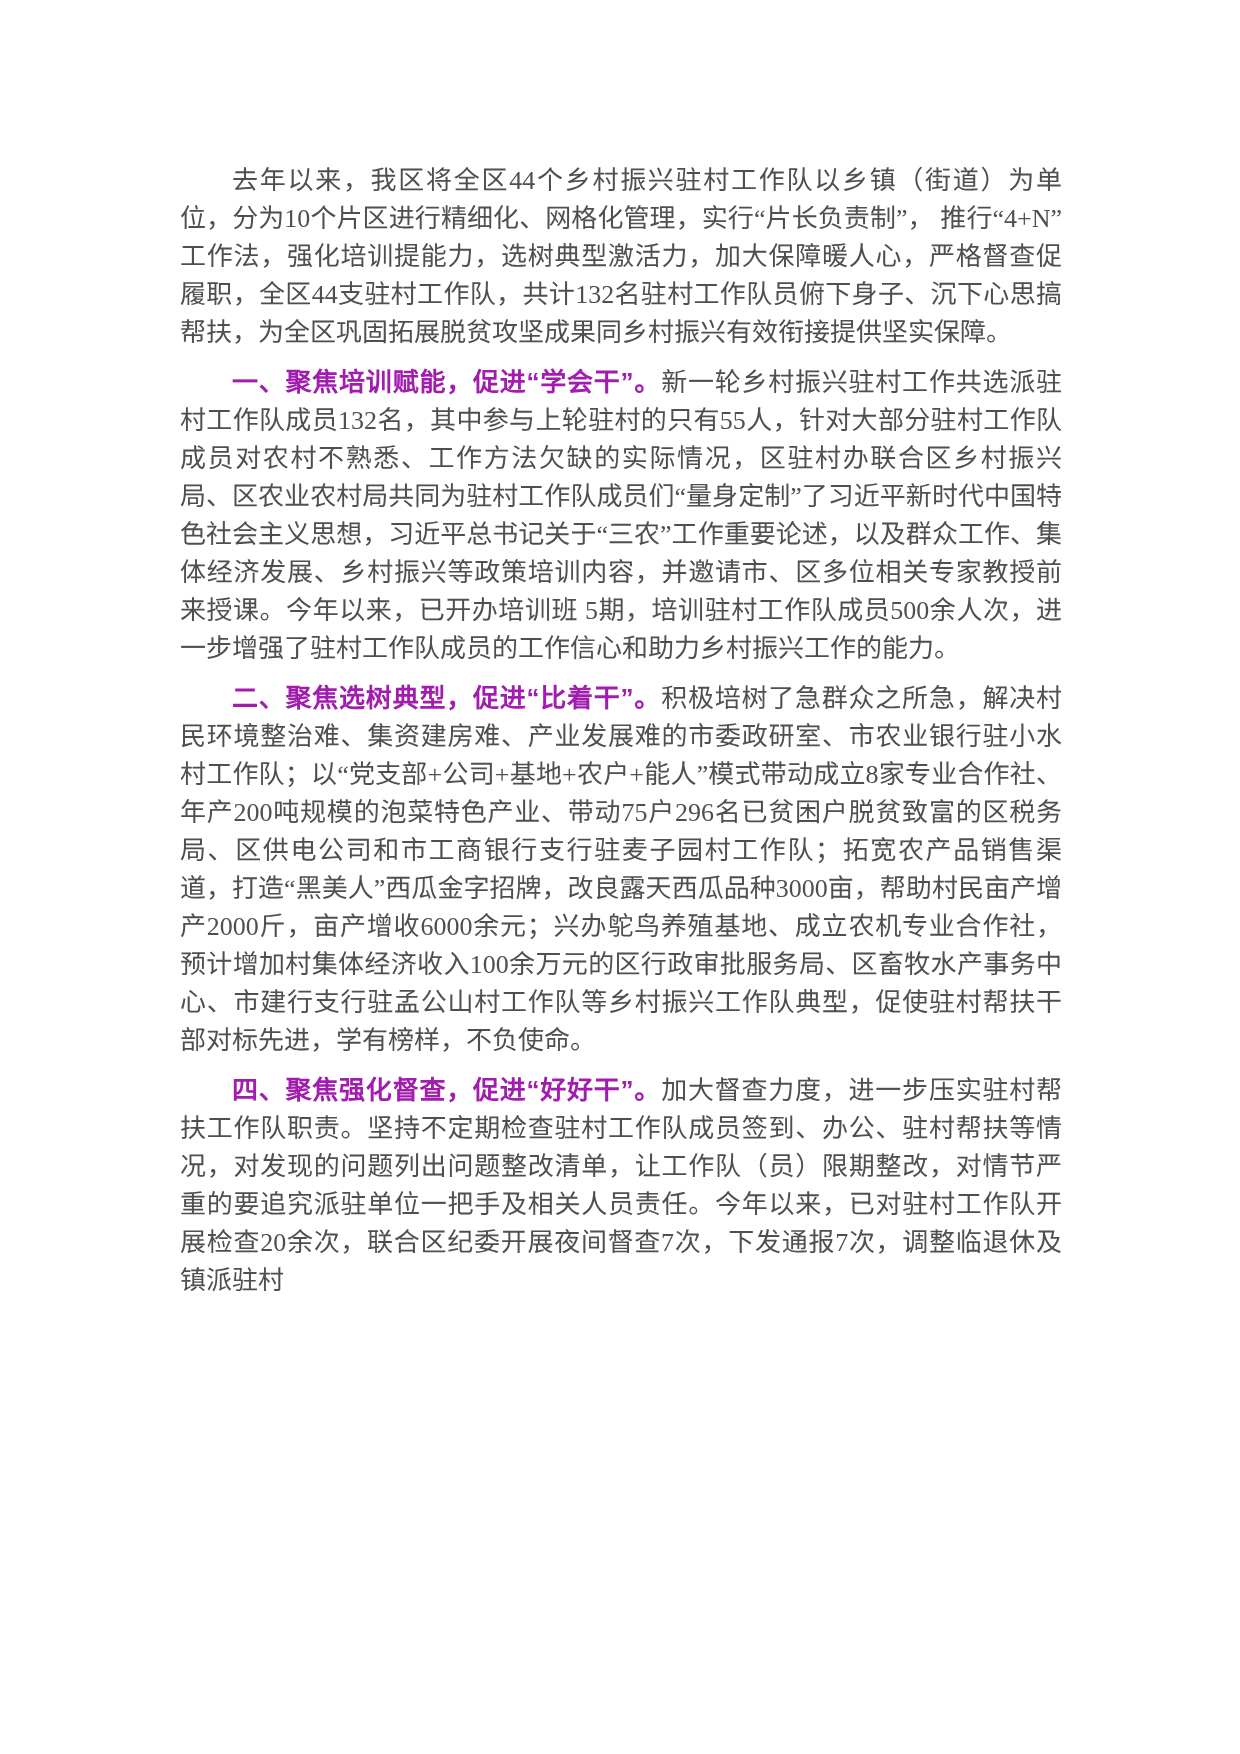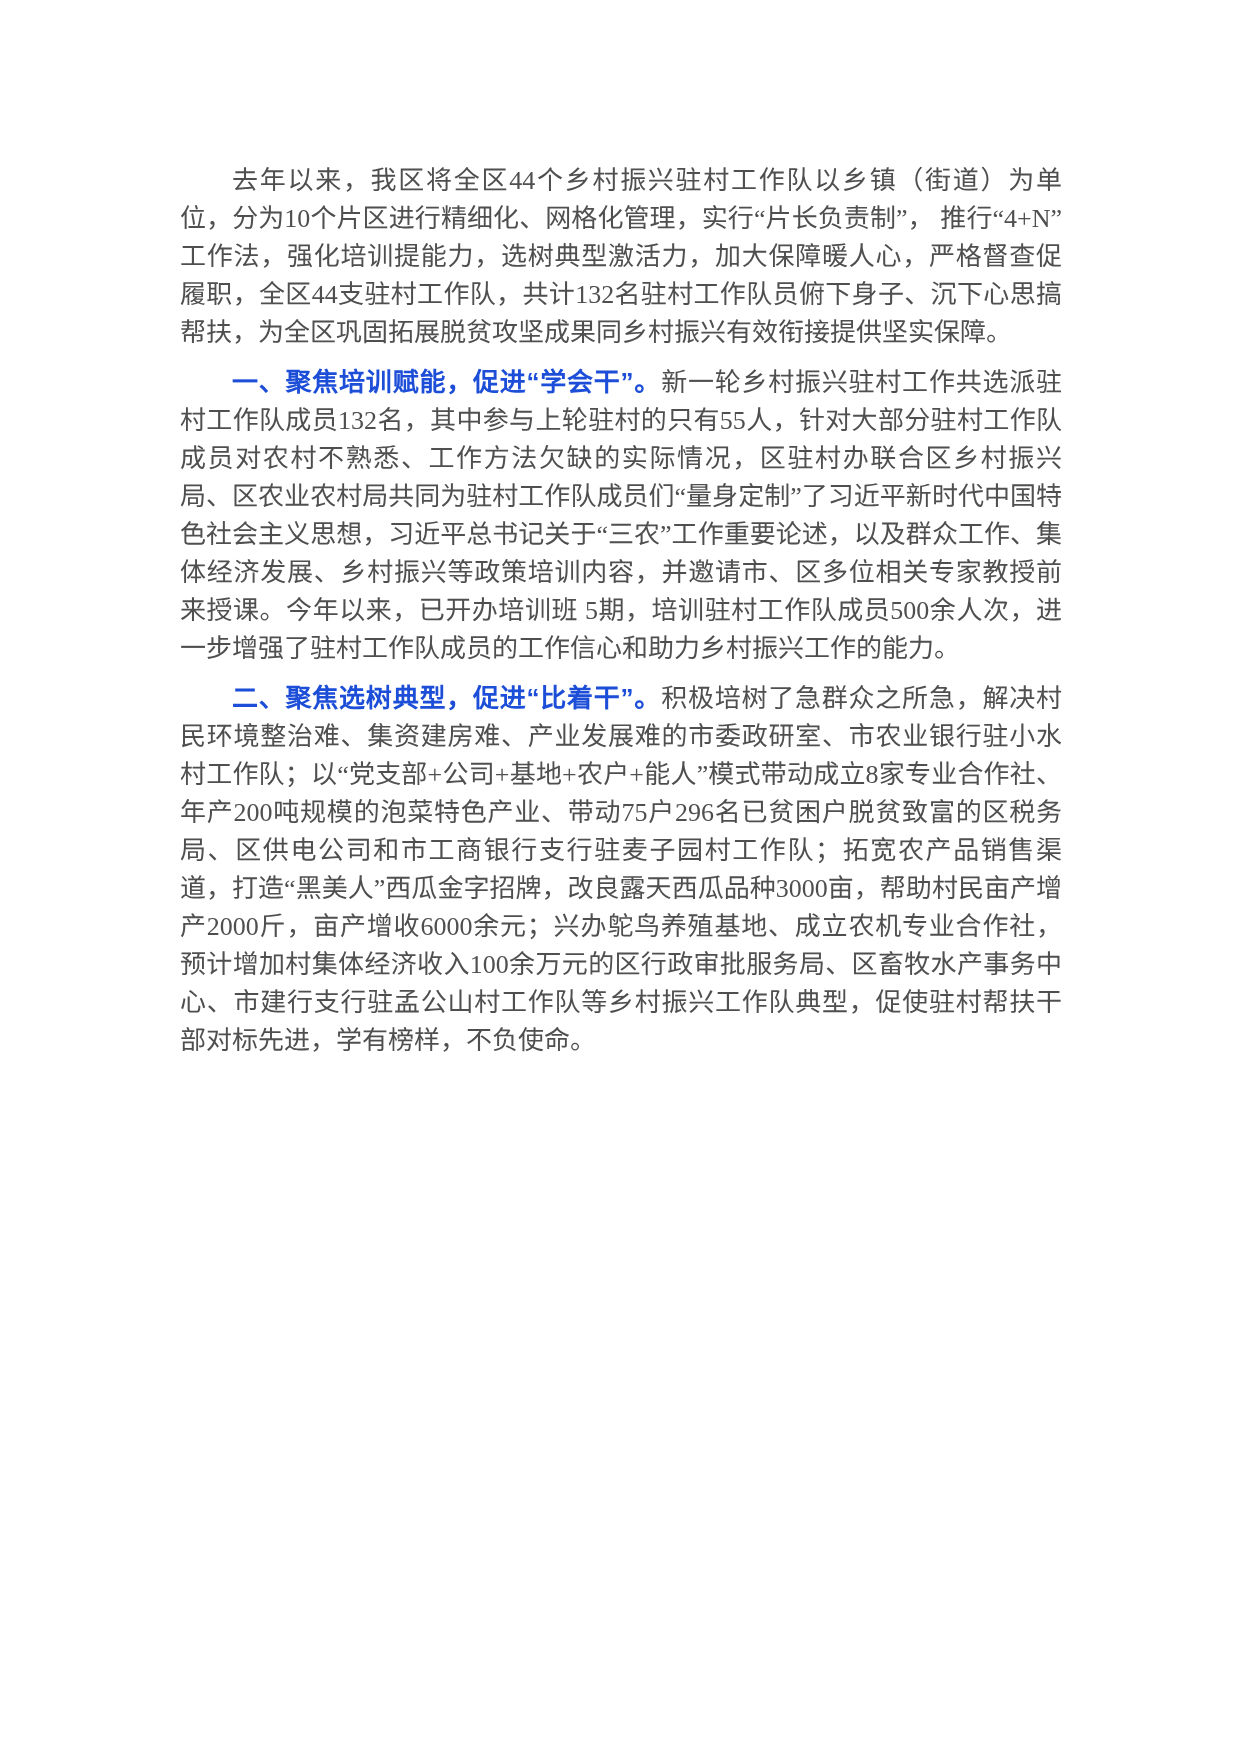--- a/index.html
+++ b/index.html
@@ -26,29 +26,30 @@
     text-justify: inter-ideograph;
     text-indent: 2em;
     margin: 0 0 11px 0;
   }
   .para:last-child {
     margin-bottom: 0;
   }
   .section-heading {
     font-family: "Liberation Sans", "DejaVu Sans", sans-serif;
     font-weight: bold;
-    color: #1d4ed8;
+    color: #a21caf;
   }
 </style>
 </head>
 <body>
 
 <div class="page">
 
   <p class="para"><span>去年以来，我区将全区44个乡村振兴驻村工作队以乡镇（街道）为单位，分为10个片区进行精细化、网格化管理，实行“片长负责制”， 推行“4+N”工作法，强化培训提能力，选树典型激活力，加大保障暖人心，严格督查促履职，全区44支驻村工作队，共计132名驻村工作队员俯下身子、沉下心思搞帮扶，为全区巩固拓展脱贫攻坚成果同乡村振兴有效衔接提供坚实保障。</span></p>
 
   <p class="para"><strong class="section-heading">一、聚焦培训赋能，促进“学会干”。</strong><span>新一轮乡村振兴驻村工作共选派驻村工作队成员132名，其中参与上轮驻村的只有55人，针对大部分驻村工作队成员对农村不熟悉、工作方法欠缺的实际情况，区驻村办联合区乡村振兴局、区农业农村局共同为驻村工作队成员们“量身定制”了习近平新时代中国特色社会主义思想，习近平总书记关于“三农”工作重要论述，以及群众工作、集体经济发展、乡村振兴等政策培训内容，并邀请市、区多位相关专家教授前来授课。今年以来，已开办培训班 5期，培训驻村工作队成员500余人次，进一步增强了驻村工作队成员的工作信心和助力乡村振兴工作的能力。</span></p>
 
   <p class="para"><strong class="section-heading">二、聚焦选树典型，促进“比着干”。</strong><span>积极培树了急群众之所急，解决村民环境整治难、集资建房难、产业发展难的市委政研室、市农业银行驻小水村工作队；以“党支部+公司+基地+农户+能人”模式带动成立8家专业合作社、年产200吨规模的泡菜特色产业、带动75户296名已贫困户脱贫致富的区税务局、区供电公司和市工商银行支行驻麦子园村工作队；拓宽农产品销售渠道，打造“黑美人”西瓜金字招牌，改良露天西瓜品种3000亩，帮助村民亩产增产2000斤，亩产增收6000余元；兴办鸵鸟养殖基地、成立农机专业合作社，预计增加村集体经济收入100余万元的区行政审批服务局、区畜牧水产事务中心、市建行支行驻孟公山村工作队等乡村振兴工作队典型，促使驻村帮扶干部对标先进，学有榜样，不负使命。</span></p>
 
 
+  <p class="para"><strong class="section-heading">四、聚焦强化督查，促进“好好干”。</strong><span>加大督查力度，进一步压实驻村帮扶工作队职责。坚持不定期检查驻村工作队成员签到、办公、驻村帮扶等情况，对发现的问题列出问题整改清单，让工作队（员）限期整改，对情节严重的要追究派驻单位一把手及相关人员责任。今年以来，已对驻村工作队开展检查20余次，联合区纪委开展夜间督查7次，下发通报7次，调整临退休及镇派驻村</span></p>
 
 </div>
 
 </body></html>

